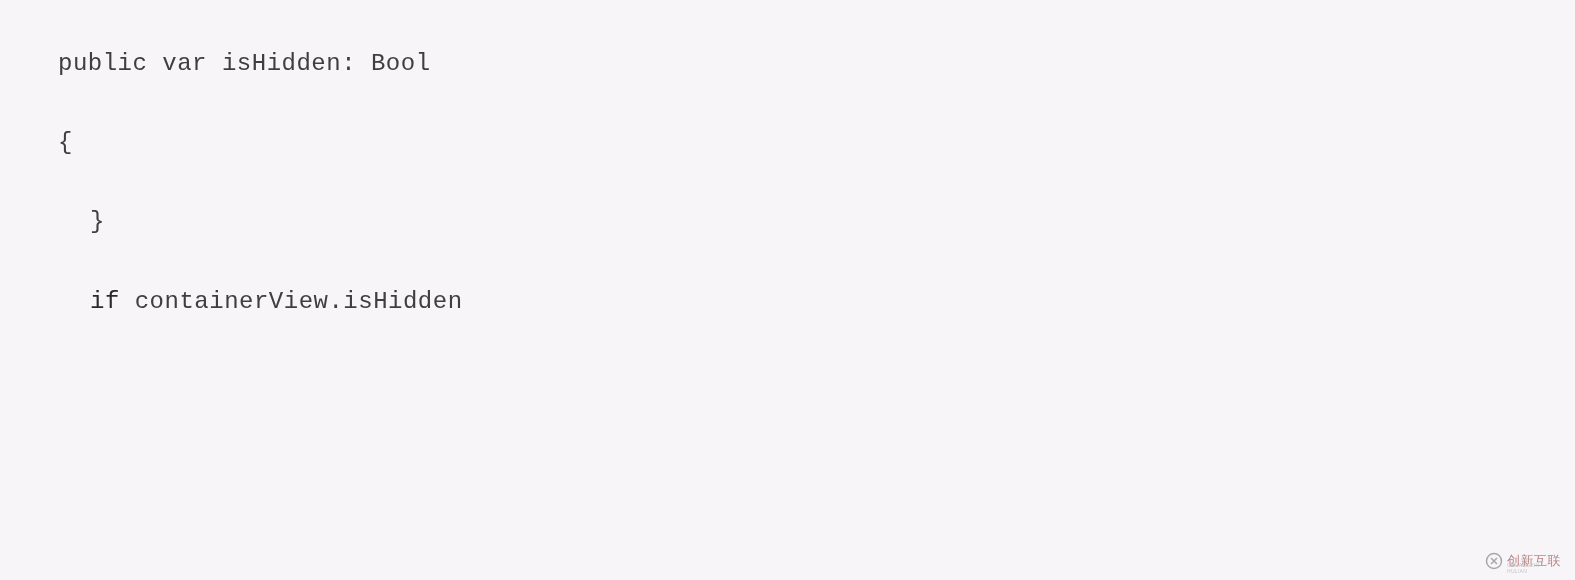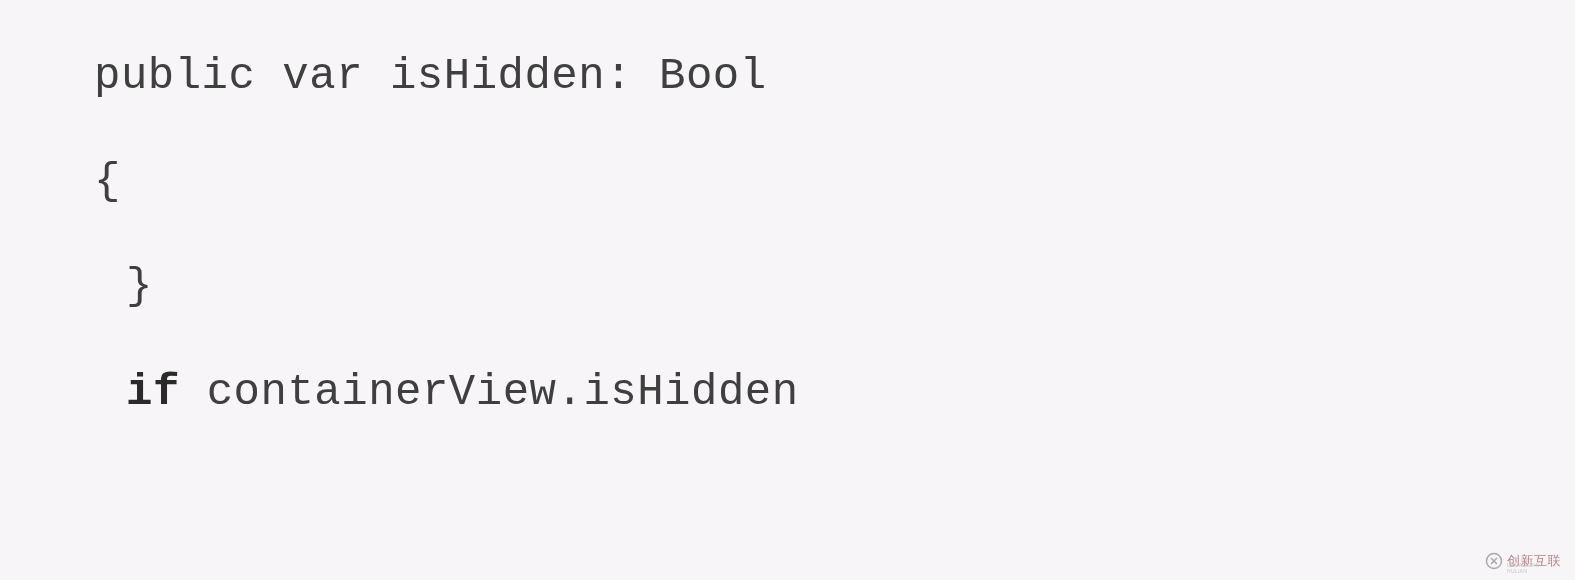--- a/index.html
+++ b/index.html
@@ -12,37 +12,36 @@
       height: 580px;
       background: #f7f5f8;
       font-family: "Courier New", Courier, monospace;
       position: relative;
       overflow: hidden;
     }
     .code-container {
       padding: 48px 58px;
     }
     .code-line {
-      font-size: 44px;
+      font-size: 24px;
       line-height: 1.3;
       color: #3f3f3f;
       letter-spacing: 0.5px;
       white-space: pre;
       margin-bottom: 48px;
       filter: blur(0.4px);
-      margin-left: 36px;
     }
     .code-line:last-child {
       margin-bottom: 0;
     }
     .indent-1 {
       padding-left: 32px;
     }
     .keyword {
-      font-weight: bold;
+      font-weight: normal;
       color: #2a2a2a;
     }
     .watermark {
       position: absolute;
       bottom: 10px;
       right: 14px;
       display: flex;
       align-items: center;
       gap: 4px;
       opacity: 0.55;

